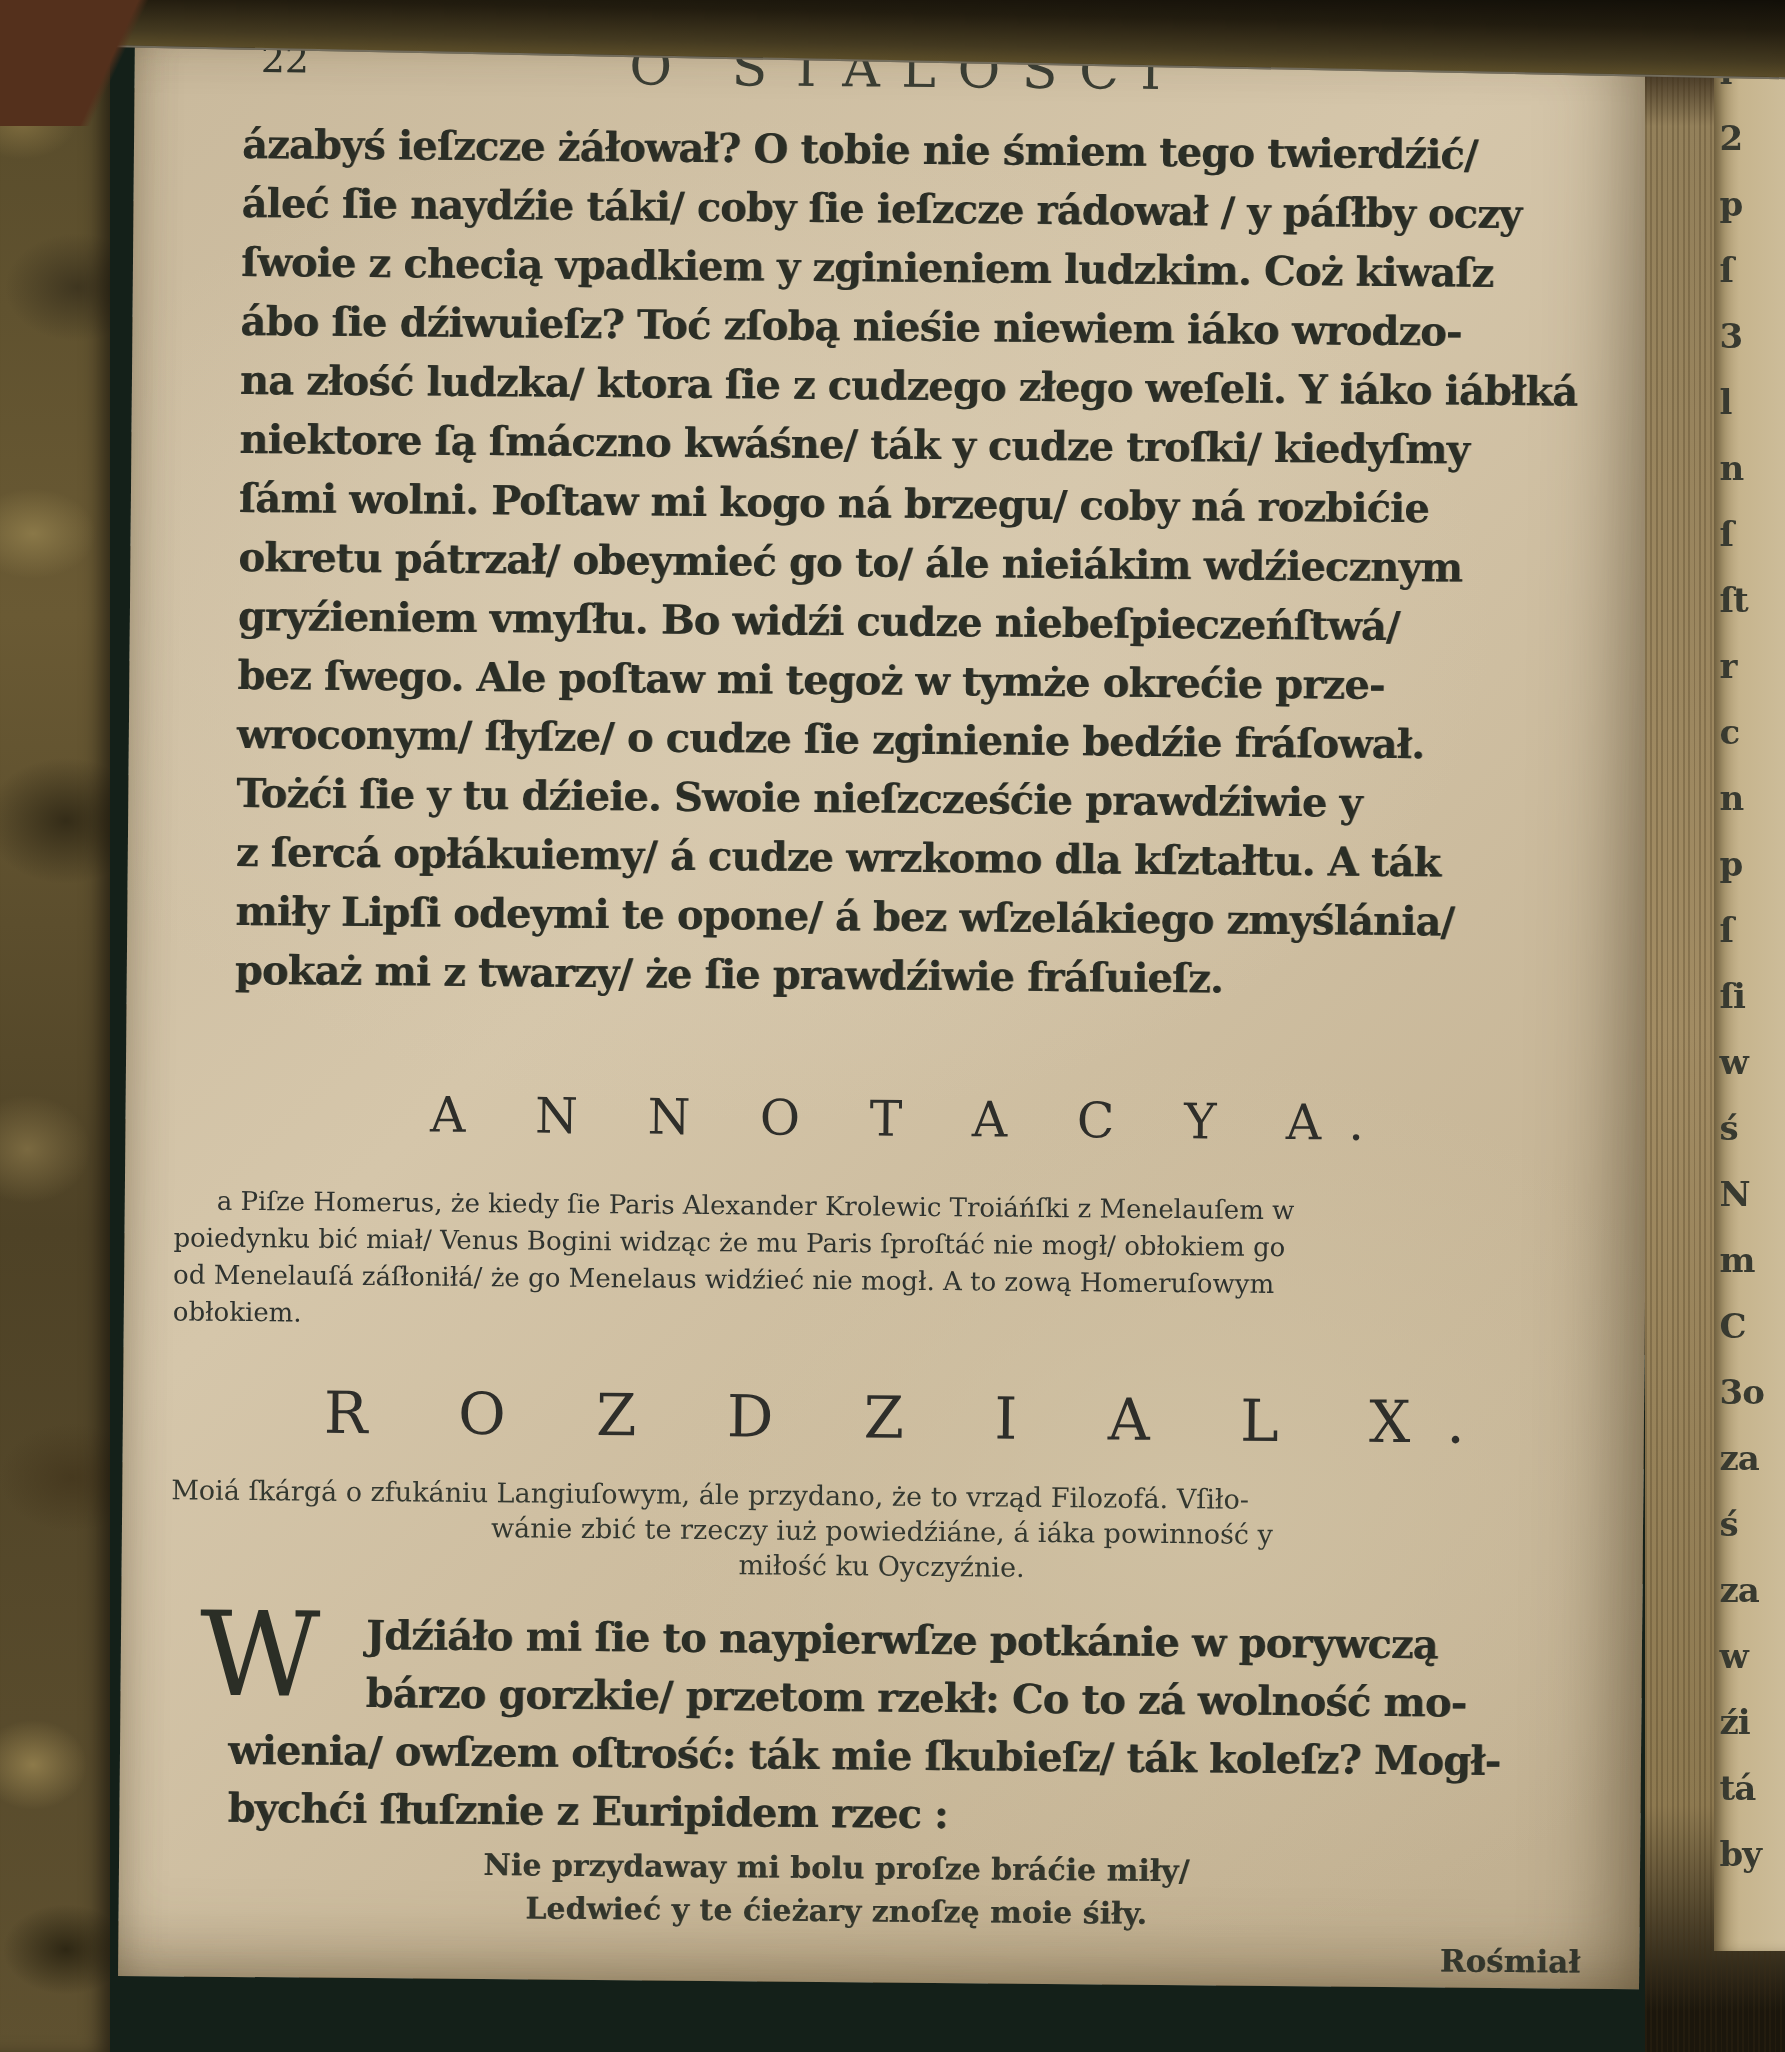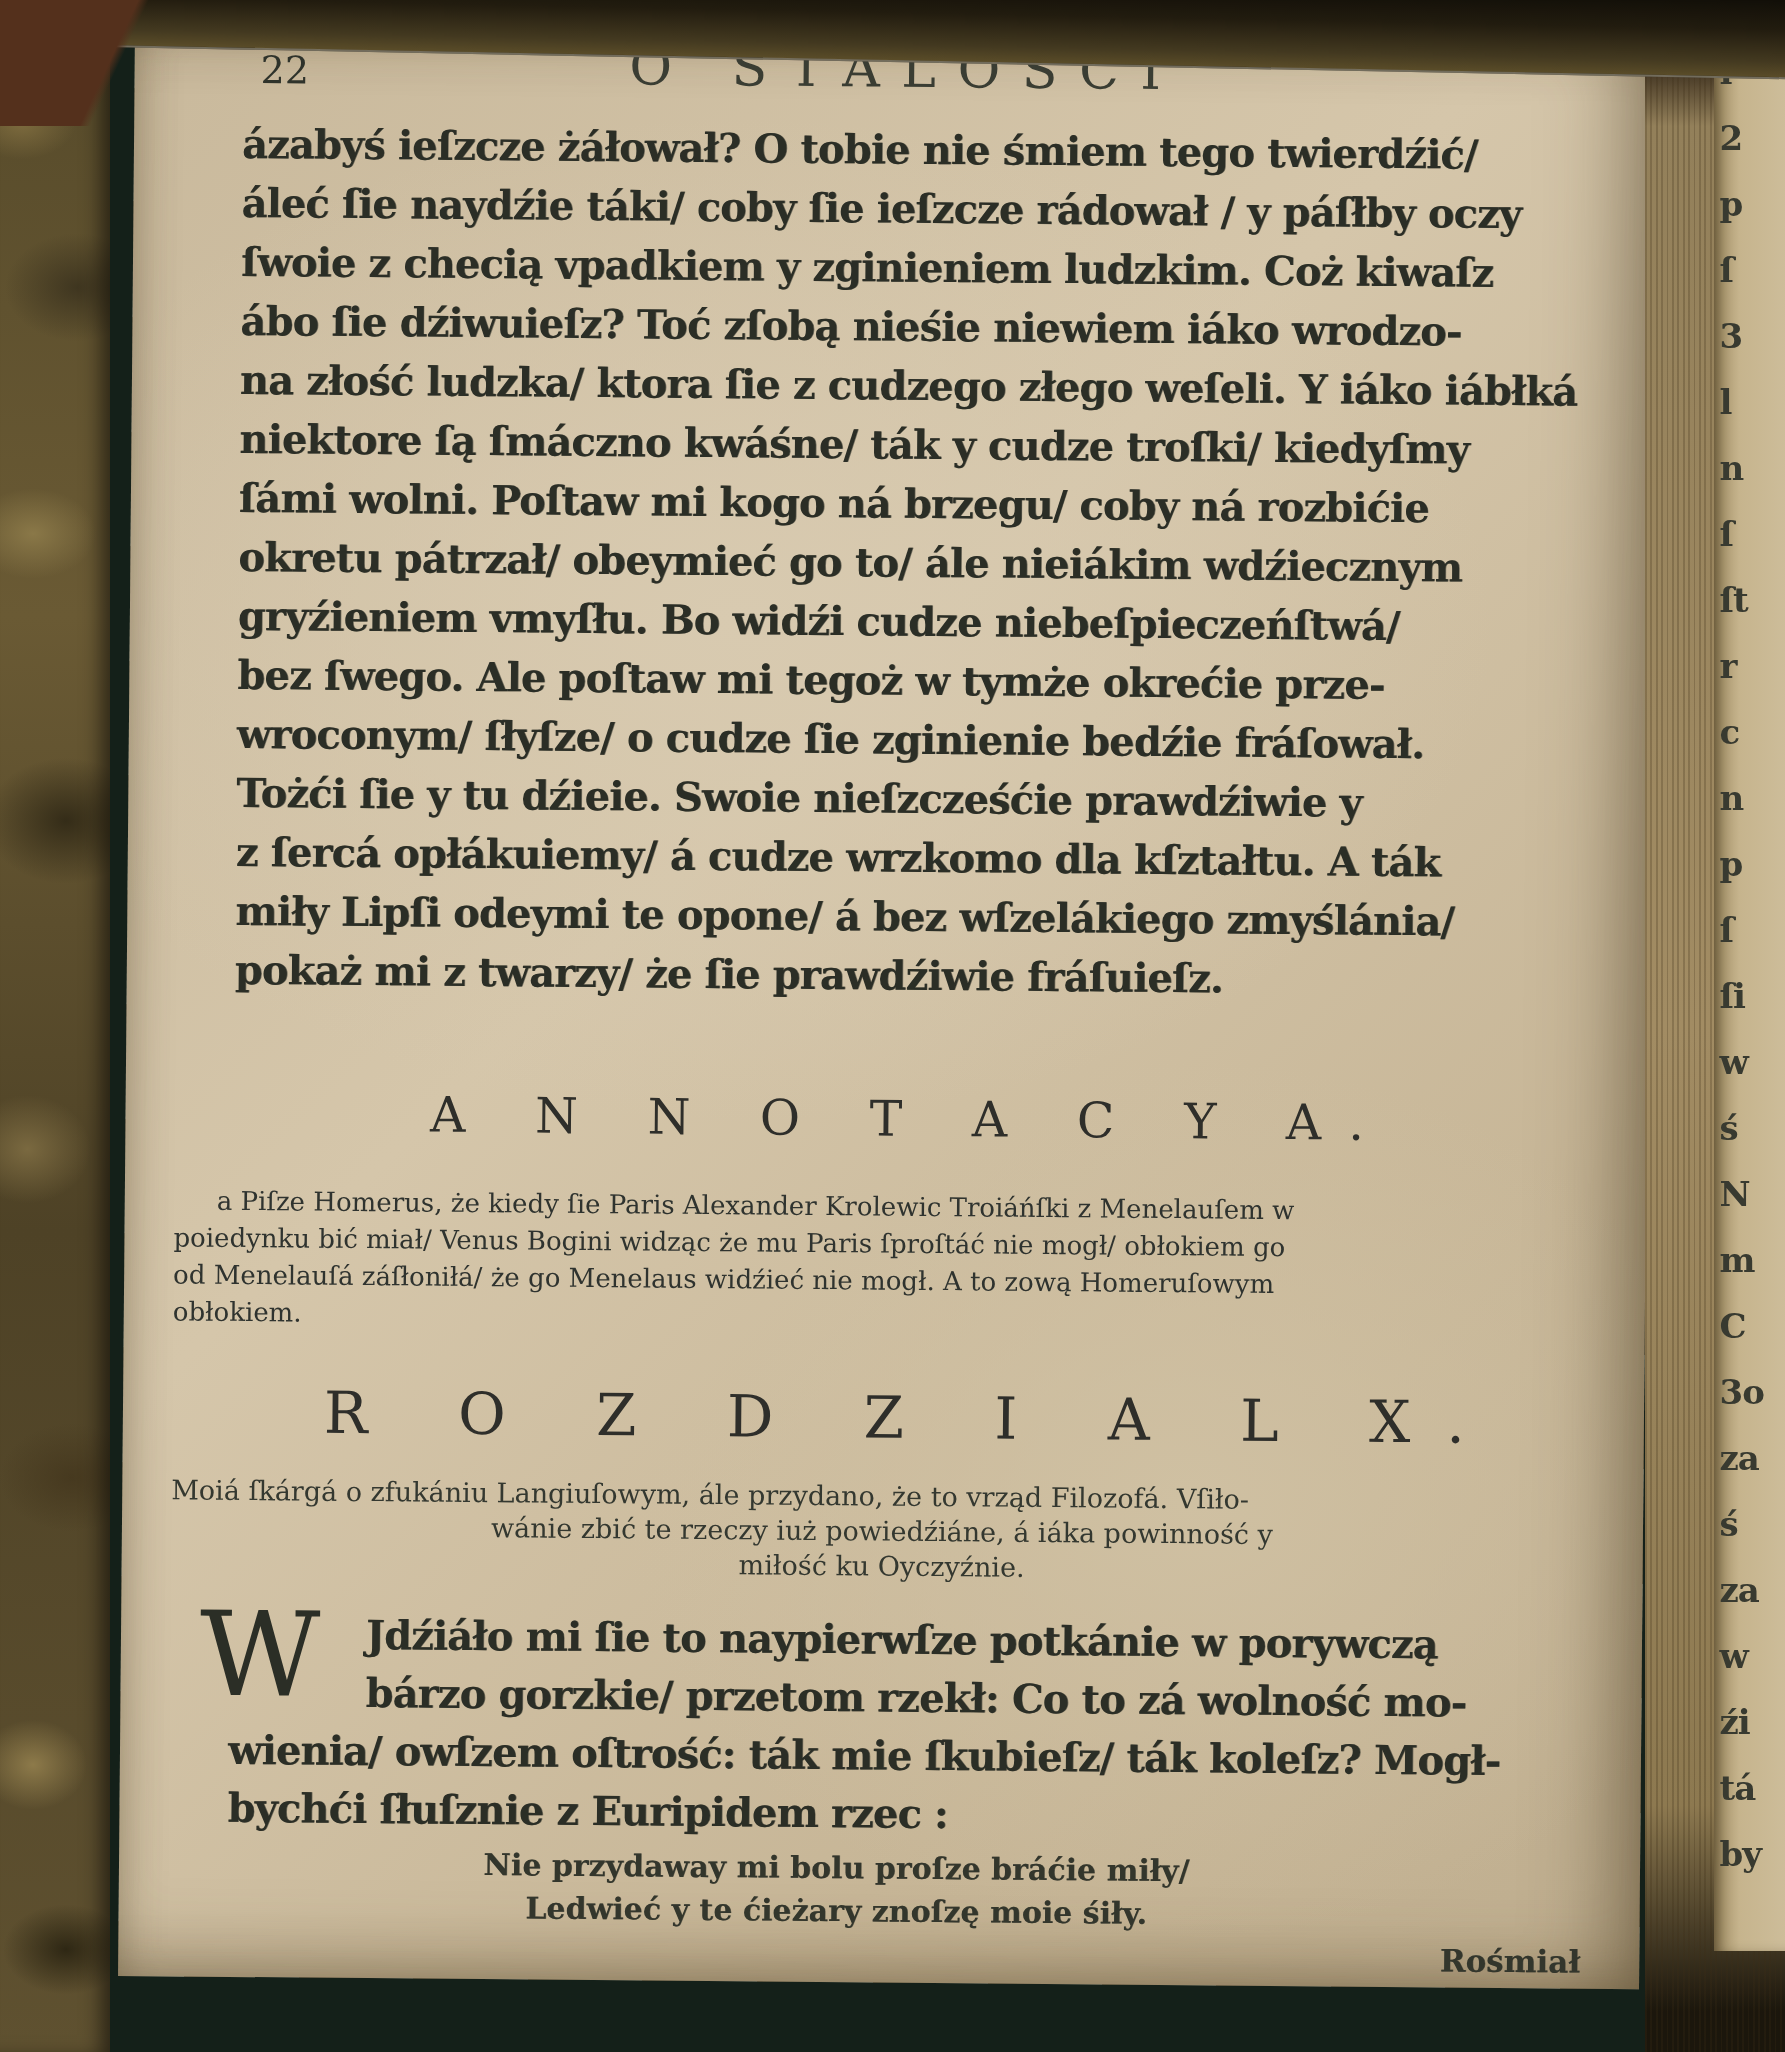--- a/index.html
+++ b/index.html
@@ -64,21 +64,21 @@
     background:linear-gradient(90deg,#9f8c62,#c6b48d 35%,#cdbd9a);
     box-shadow:inset 9px 0 12.6px -5.4px rgba(50,38,18,.6);
     overflow:hidden;
   }
   .frag{
     height:66px;font-weight:bold;font-size:34px;color:#383a30;
     padding-left:5.4px;letter-spacing:-0.9px;
   }
   
   .pgnum{
-    position:absolute;left:126px;top:15px;font-size:38px;color:#2f332b;
+    position:absolute;left:126px;top:4px;font-size:38px;color:#2f332b;
   }
   .runhead{
     position:absolute;left:0;right:0;top:0;text-align:center;
     font-size:52px;letter-spacing:21.6px;padding-left:21.6px;color:#3a3d33;
   }
   .body-block{margin-top:81px;}
   .bline{
     font-weight:bold;font-size:40px;line-height:59px;letter-spacing:-0.9px;
     text-shadow:0.7px 0 0 rgba(43,46,38,.55);
     white-space:nowrap;

